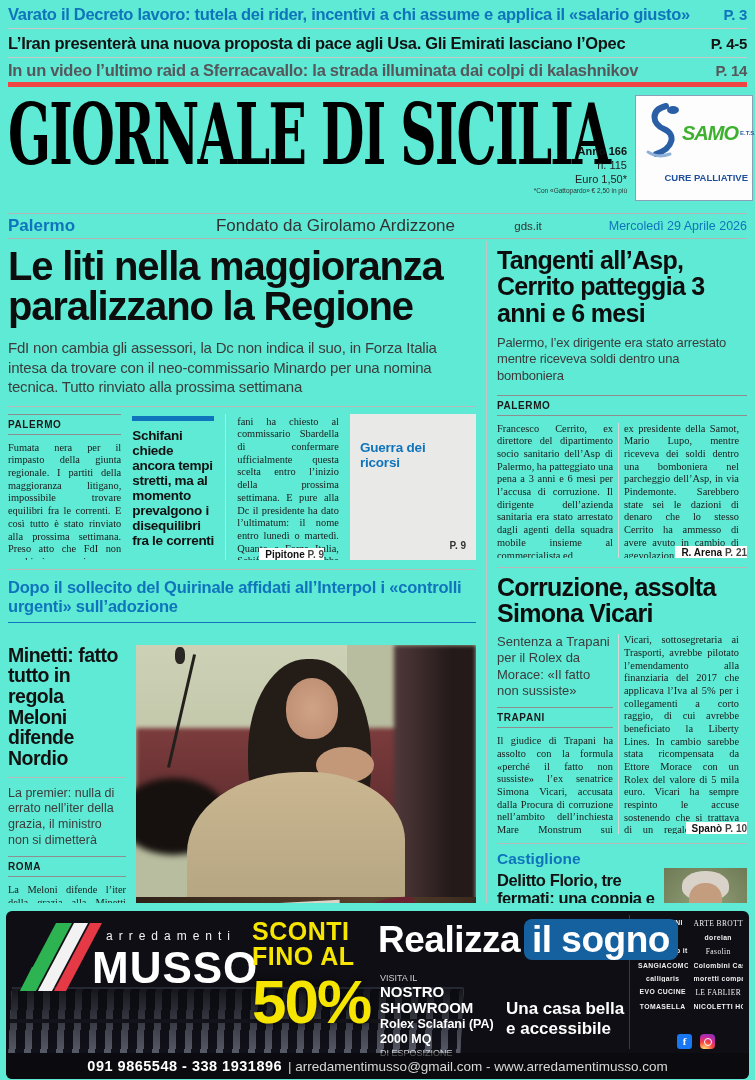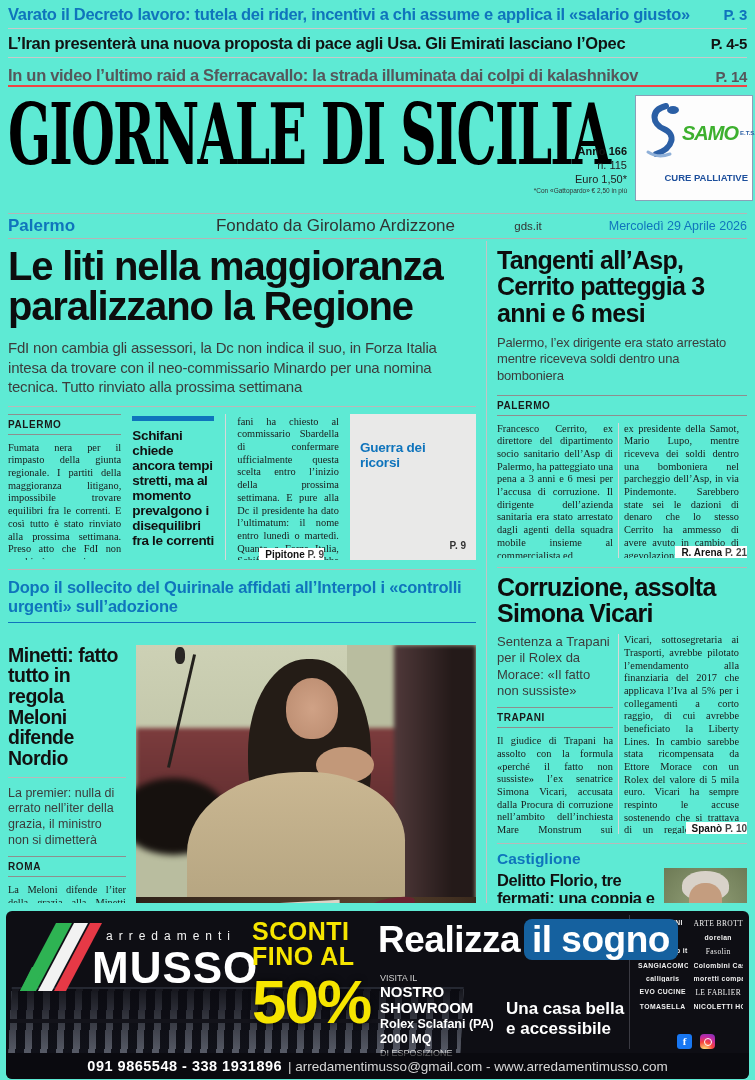--- a/index.html
+++ b/index.html
@@ -4,21 +4,21 @@
 <style>
   * { margin:0; padding:0; box-sizing:border-box; }
   body { background:#fff; font-family:"Liberation Sans", sans-serif; color:#111; }
   .page { width:755px; height:1080px; overflow:hidden; background:#5eead4; position:relative; }
 
   
   .strips { padding:0 8px; }
   .strip { display:flex; justify-content:space-between; align-items:center;
            height:29px; border-bottom:1px solid #c9c9c9; font-weight:700;
            font-size:16.5px; letter-spacing:-0.3px; }
-  .strip:last-child { border-bottom:2px solid #ef4444;align-items:flex-end; }
+  .strip:last-child { border-bottom:5px solid #ef4444; }
   .s-blue  { color:#0f74bc; }
   .s-black { color:#121212; }
   .s-gray  { color:#56575b; }
   .strip .pg { font-size:15px; }
 
   
   .masthead { position:relative; height:126px; padding:0 8px; }
   .mast-title { position:absolute; left:8px; top:6px; font-family:"DejaVu Serif", serif;
                 font-weight:700; font-size:84px; line-height:1; letter-spacing:-3px;
                 transform:scaleX(0.60); transform-origin:left top; white-space:nowrap; color:#000; }

